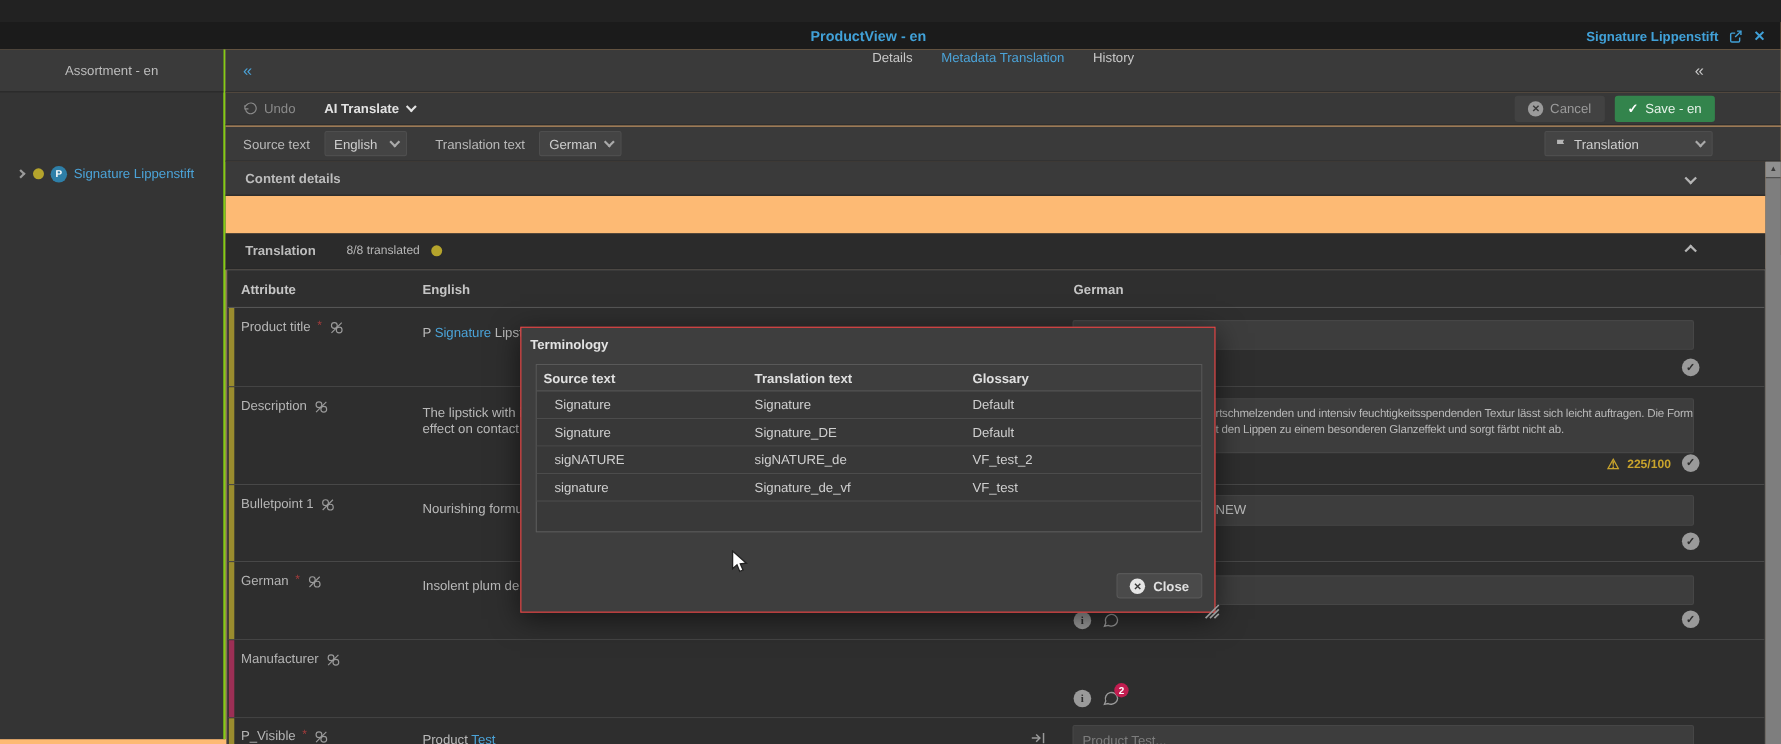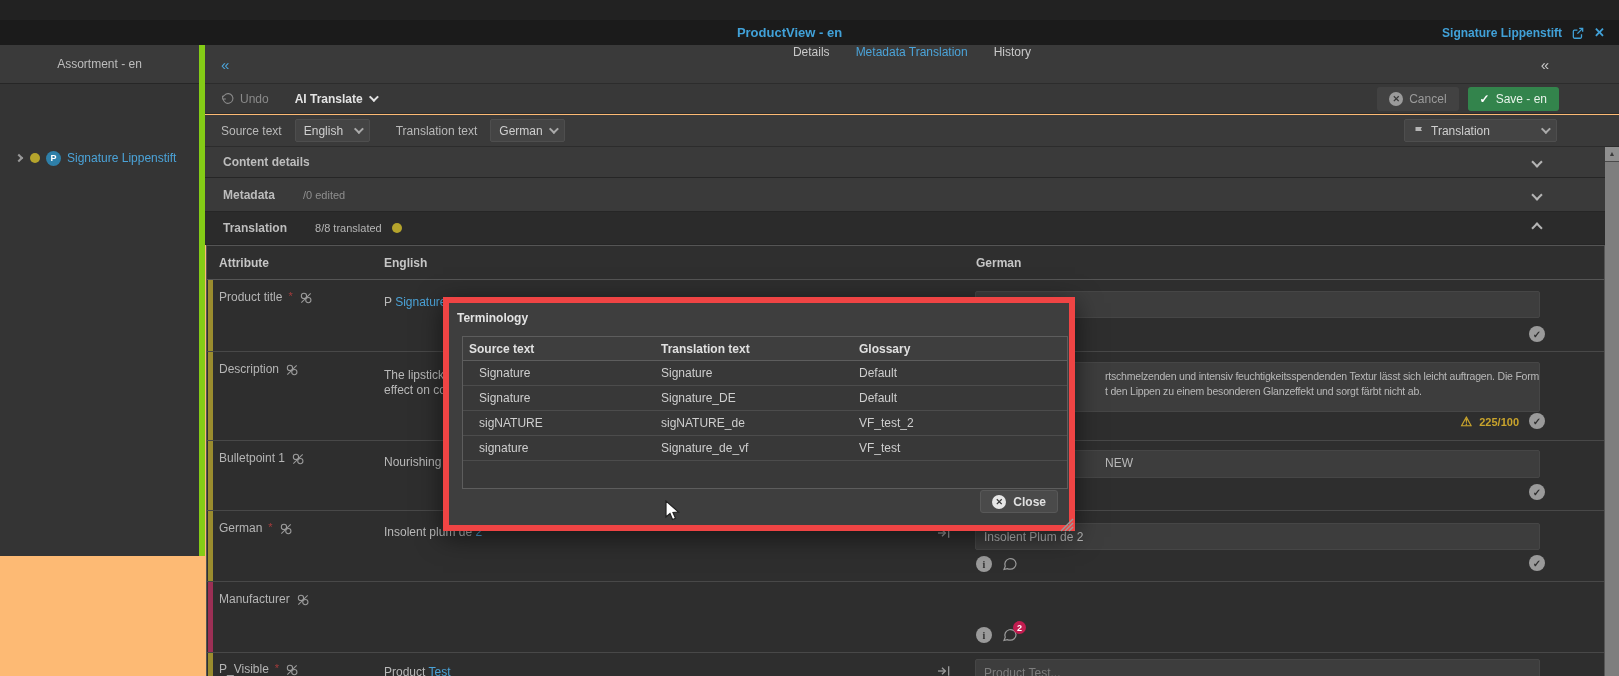--- a/index.html
+++ b/index.html
@@ -10,21 +10,21 @@
   
   .topbar { position:absolute; left:0; top:0; width:1619px; height:25px; background:#1b1b1b; }
   .tb-title { position:absolute; left:0; right:40px; top:0; height:25px; line-height:25px; text-align:center;
               color:#41a1d8; font-weight:bold; font-size:13px; }
   .tb-right { position:absolute; right:14px; top:0; height:25px; display:flex; align-items:center; gap:9px; }
   .tb-link { color:#41a1d8; font-weight:bold; font-size:12px; text-decoration:none; cursor:pointer; }
   .tb-ic { width:14px; height:14px; stroke:#41a1d8; stroke-width:2.2; fill:none; cursor:pointer; }
   .tb-close { color:#41a1d8; font-weight:bold; font-size:13px; cursor:pointer; }
 
   
-  .sidebar { position:absolute; left:0; top:25px; width:205px; height:511px; background:#343434; border-right:6px solid #84cc16; }
+  .sidebar { position:absolute; left:0; top:25px; width:205px; height:627px; background:#343434; border-right:2px solid #84cc16; }
   .sb-header { height:39px; line-height:39px; background:#3a3a3a; text-align:center; color:#bdbdbd; border-bottom:1px solid #262626; }
   .tree-item { position:absolute; left:0; top:103px; width:205px; height:20px; display:flex; align-items:center; gap:6px; padding-left:16px; cursor:pointer; }
   .tchev { width:6px; height:6px; border-right:2px solid #9a9a9a; border-top:2px solid #9a9a9a; transform:rotate(45deg); margin-right:2px; }
   .dot { width:10px; height:10px; border-radius:50%; background:#b5a42c; }
   .pbadge { width:15px; height:15px; border-radius:50%; background:#2e7fa8; color:#fff; font-size:9px; font-weight:bold;
             display:flex; align-items:center; justify-content:center; }
   .tlabel { color:#4ba3d8; font-size:12px; }
 
   
   .main { position:absolute; left:205px; top:25px; width:1414px; height:651px; }
@@ -107,21 +107,21 @@
   .bubble-ic svg { width:18px; height:16px; stroke:#9a9a9a; stroke-width:1.8; fill:none; }
   .badge { position:absolute; top:-6px; right:-7px; min-width:13px; height:13px; border-radius:7px; background:#c21d50; color:#fff;
            font-size:9px; font-weight:bold; display:flex; align-items:center; justify-content:center; padding:0 3px; }
   .warn-wrap { position:absolute; display:flex; align-items:center; gap:7px; color:#c9a42c; font-size:11px; font-weight:bold; }
   .warn-tri { font-size:13px; }
   .arrow-ic { position:absolute; width:16px; height:16px; }
   .arrow-ic svg { width:16px; height:16px; stroke:#9a9a9a; stroke-width:2; fill:none; }
   .en-line { position:absolute; left:0; white-space:nowrap; }
 
   
-  .modal { position:absolute; left:443px; top:277px; width:632px; height:234px; background:#3e3e3e; border:6px solid #ef4444;
+  .modal { position:absolute; left:473px; top:277px; width:632px; height:260px; background:#3e3e3e; border:1px solid #ef4444;
            box-shadow:0 6px 24px rgba(0,0,0,.55); z-index:50; }
   .m-title { position:absolute; left:8px; top:8px; font-weight:bold; color:#e3e3e3; }
   .m-table { position:absolute; left:13px; top:33px; width:606px; height:153px; border:1px solid #5d5d5d; background:#393939; }
   .m-thead { display:flex; height:24px; align-items:center; font-weight:bold; color:#e0e0e0; border-bottom:1px solid #5d5d5d; background:#3e3e3e; }
   .m-trow { display:flex; height:25px; align-items:center; color:#cfcfcf; border-bottom:1px solid #4c4c4c; background:#383838; }
   .mc1 { width:198px; padding-left:6px; }
   .mc2 { width:198px; }
   .mc3 { flex:1; }
   .m-trow .mc1 { padding-left:16px; }
   .m-close { position:absolute; right:11px; bottom:12px; height:23px; background:#4a4a4a; border:1px solid #585858; border-radius:3px;
@@ -222,26 +222,20 @@
         <span class="chev-d"></span>
       </div>
     </div>
 
     <div class="section sec1">
       <span class="sec-title">Content details</span>
       <div class="sec-spacer"></div>
       <span class="sec-chev down"></span>
     </div>
 
-    <div class="section sec2">
-      <span class="sec-title">Metadata</span>
-      <span class="sec-badge">/0 edited</span>
-      <div class="sec-spacer"></div>
-      <span class="sec-chev down"></span>
-    </div>
 
     <div class="section sec3">
       <span class="sec-title">Translation</span>
       <span class="sec-badge" style="color:#b5b5b5">8/8 translated</span>
       <span class="dot" style="margin-left:10px"></span>
       <div class="sec-spacer"></div>
       <span class="sec-chev up"></span>
     </div>
 
     <div class="ttable">

